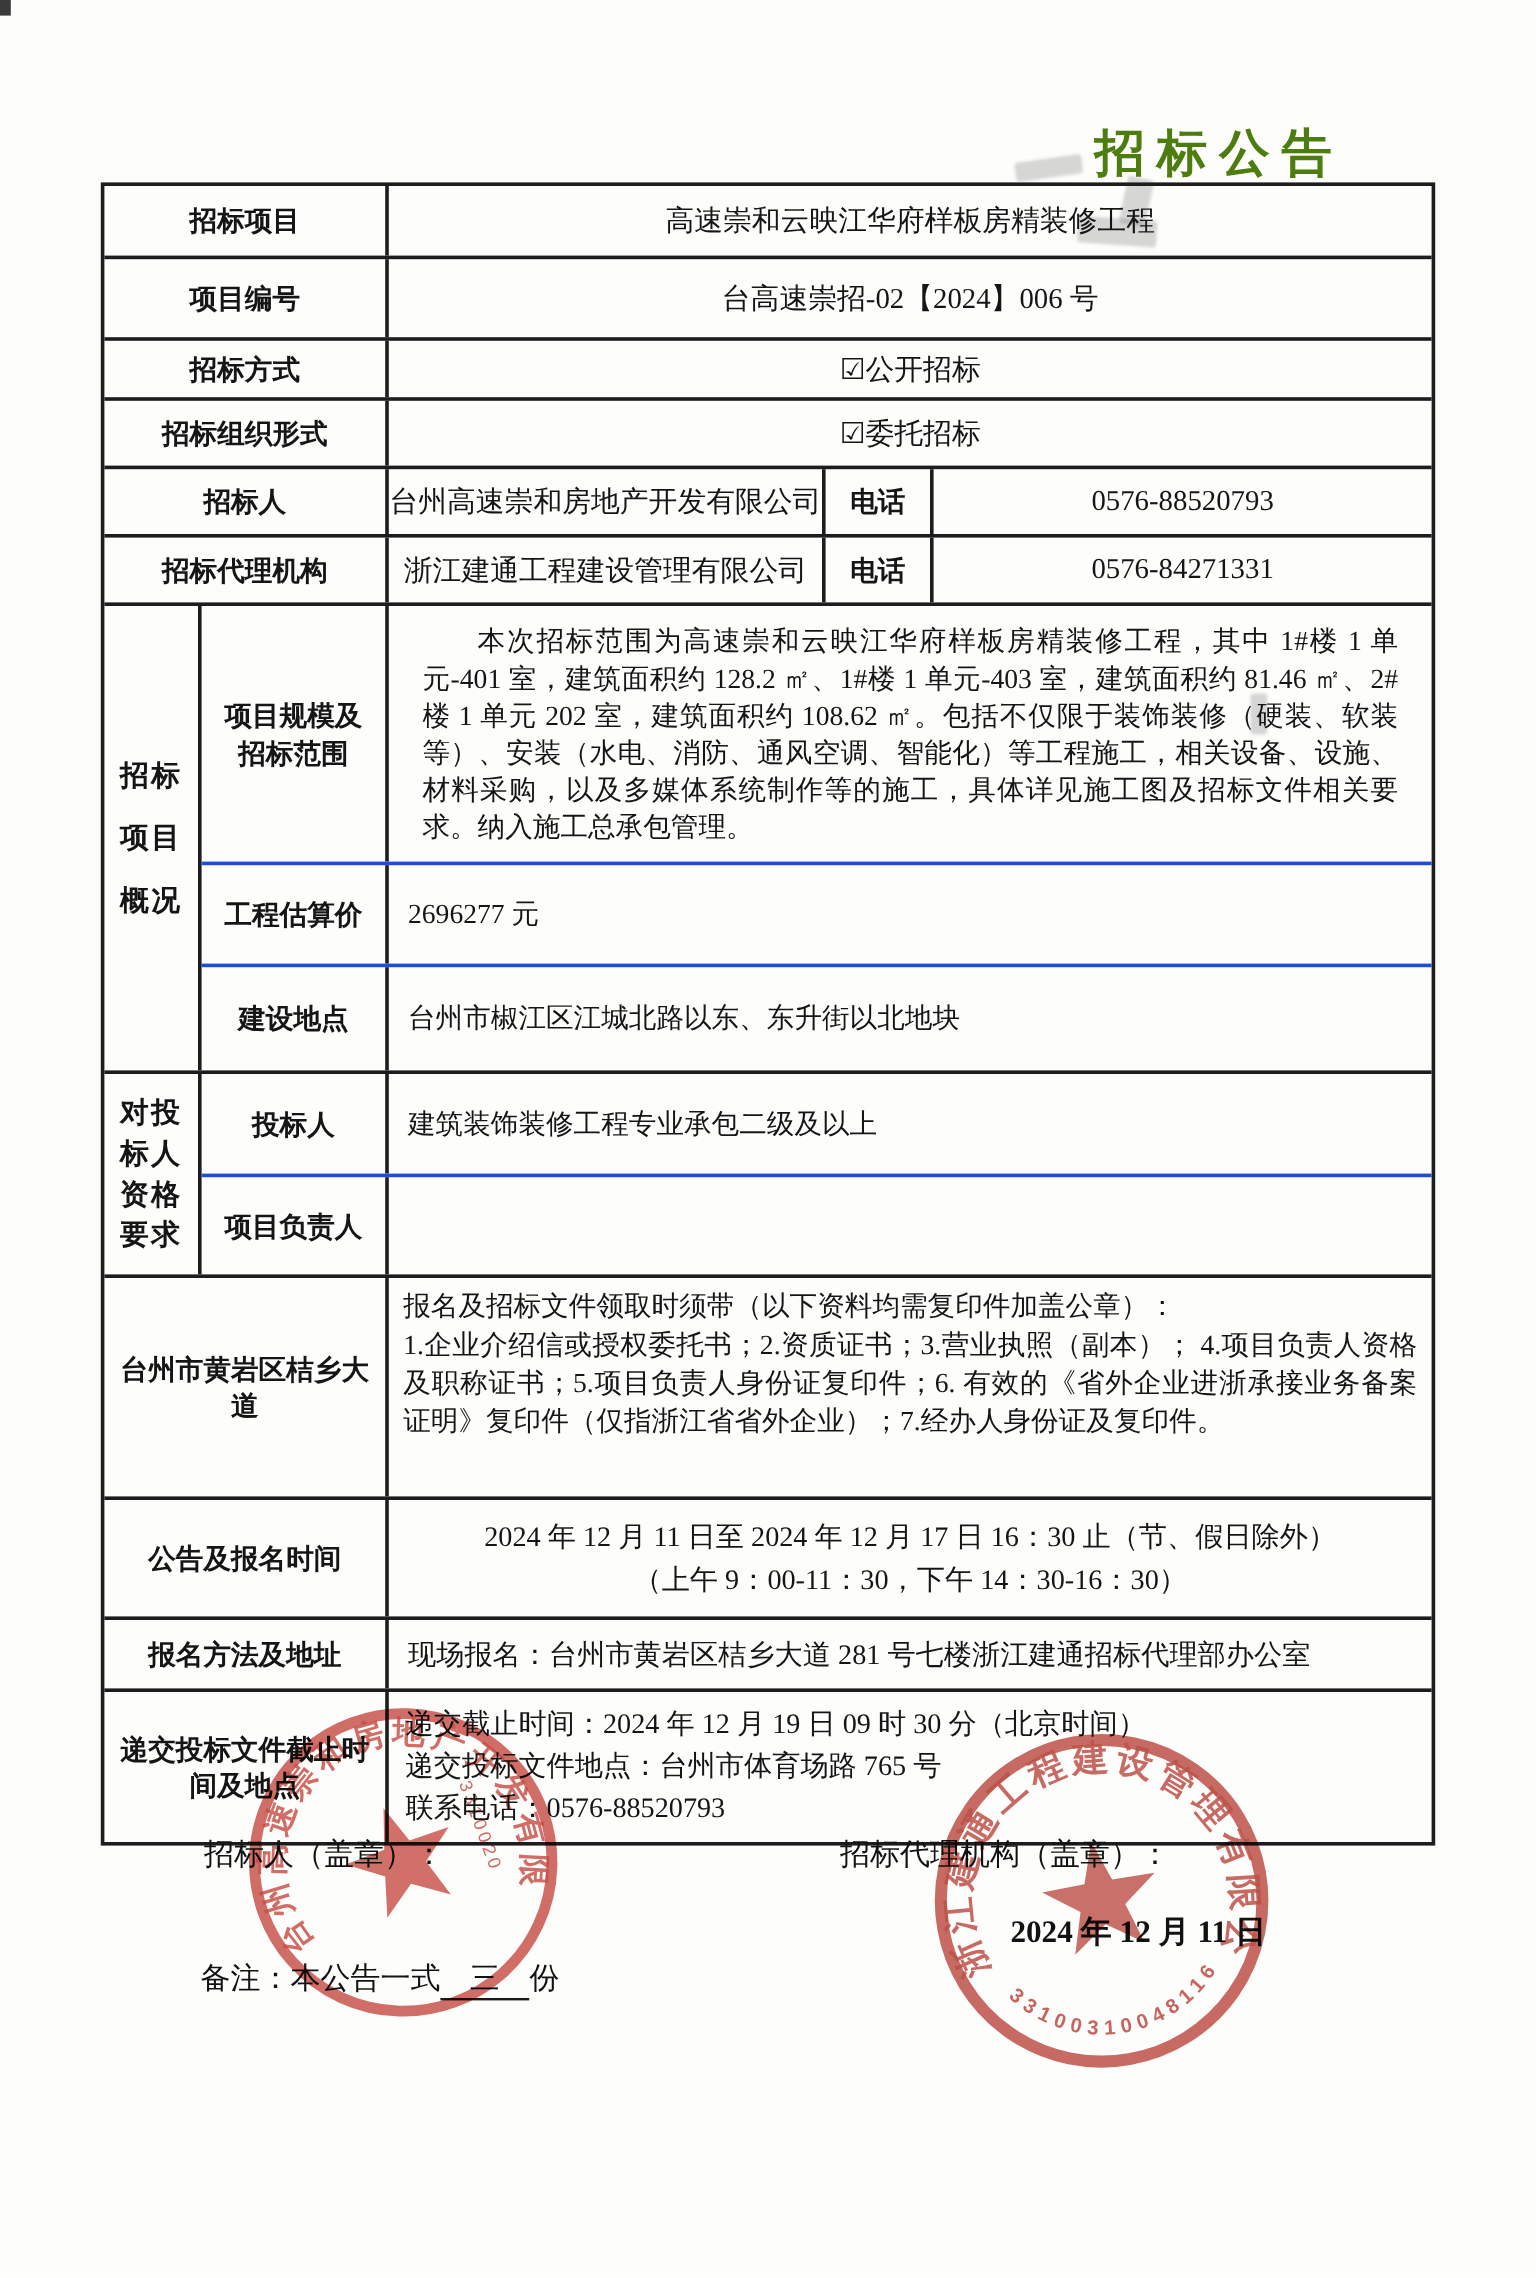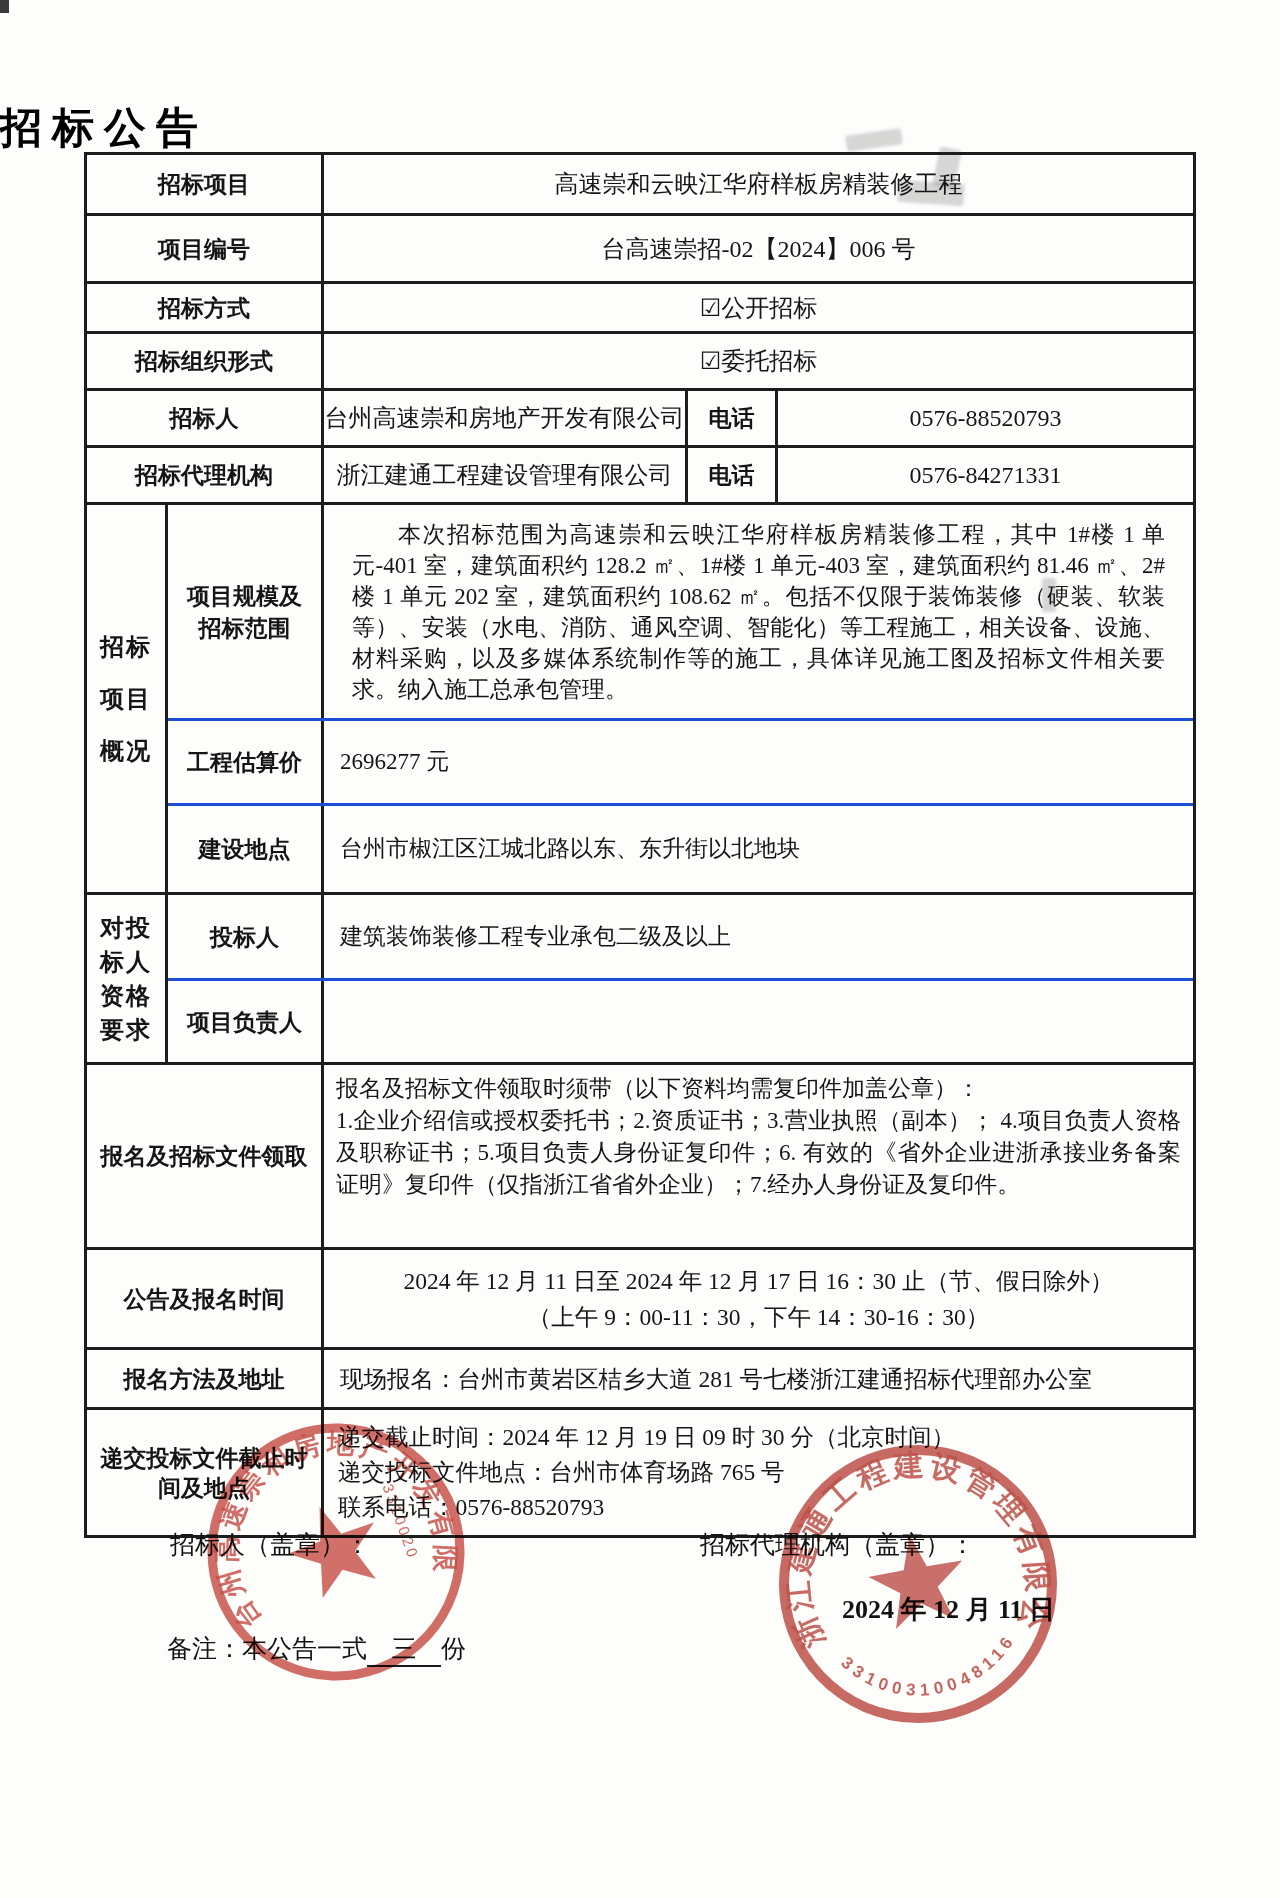--- a/index.html
+++ b/index.html
@@ -1,23 +1,23 @@
 <!DOCTYPE html>
 <html><head>
 <meta charset="utf-8">
 <style>
   html,body{margin:0;padding:0;}
   body{
     width:1280px;height:1898px;position:relative;background:#fdfdfc;
     font-family:"Liberation Serif","DejaVu Serif",serif;color:#151515;overflow:hidden;
   }
   .title{
-    position:absolute;top:100px;left:0;width:1120px;text-align:left;
+    position:absolute;top:100px;left:0;width:1120px;text-align:right;
     font-family:"Liberation Sans","DejaVu Sans",sans-serif;font-weight:700;
-    font-size:42px;letter-spacing:10px;color:#000000;
+    font-size:42px;letter-spacing:10px;color:#4d7c0f;
   }
   .doc-table{
     position:absolute;left:84px;top:152px;width:1112px;
     border:3px solid #1d1d1d;box-sizing:border-box;background:transparent;
   }
   .r{display:flex;box-sizing:border-box;border-top:3px solid #1d1d1d;}
   .r.first{border-top:none;}
   .c{box-sizing:border-box;border-left:3px solid #1d1d1d;display:flex;align-items:center;justify-content:center;}
   .c.firstc{border-left:none;}
   .lab{
@@ -150,21 +150,21 @@
         <div class="sub-lab">投标人</div>
         <div class="sub-val" style="padding-left:16px;">建筑装饰装修工程专业承包二级及以上</div>
       </div>
       <div class="sub-r" style="height:85px;">
         <div class="sub-lab">项目负责人</div>
       </div>
     </div>
   </div>
 
   <div class="r" style="height:185px;">
-    <div class="c firstc lab">报名及招标文件领取</div>
+    <div class="c firstc lab">台州市黄岩区桔乡大道</div>
     <div class="c" style="flex:1;align-items:stretch;">
       <div class="reg-body">
         <p>报名及招标文件领取时须带（以下资料均需复印件加盖公章）：</p>
         <p>1.企业介绍信或授权委托书；2.资质证书；3.营业执照（副本）； 4.项目负责人资格及职称证书；5.项目负责人身份证复印件；6. 有效的《省外企业进浙承接业务备案证明》复印件（仅指浙江省省外企业）；7.经办人身份证及复印件。</p>
       </div>
     </div>
   </div>
 
   <div class="r" style="height:100px;">
     <div class="c firstc lab">公告及报名时间</div>

